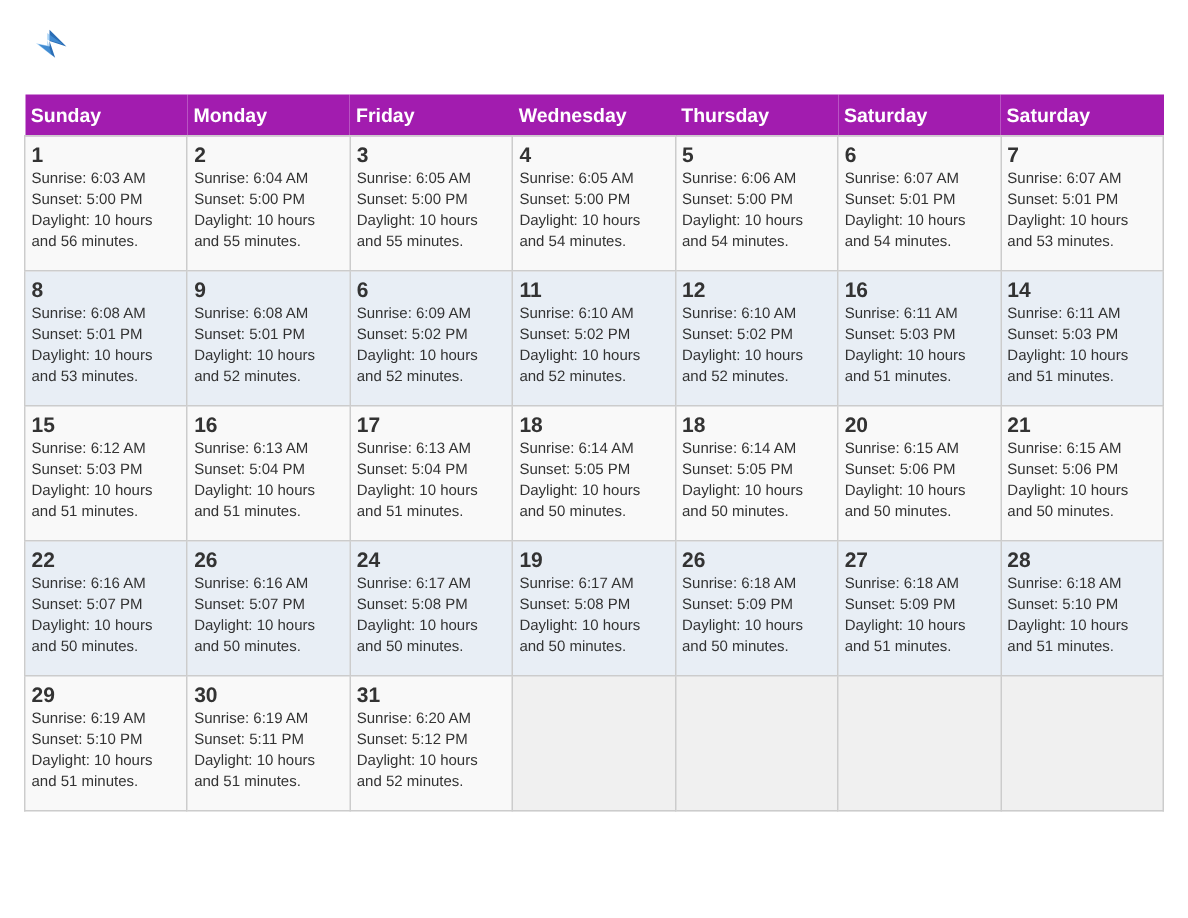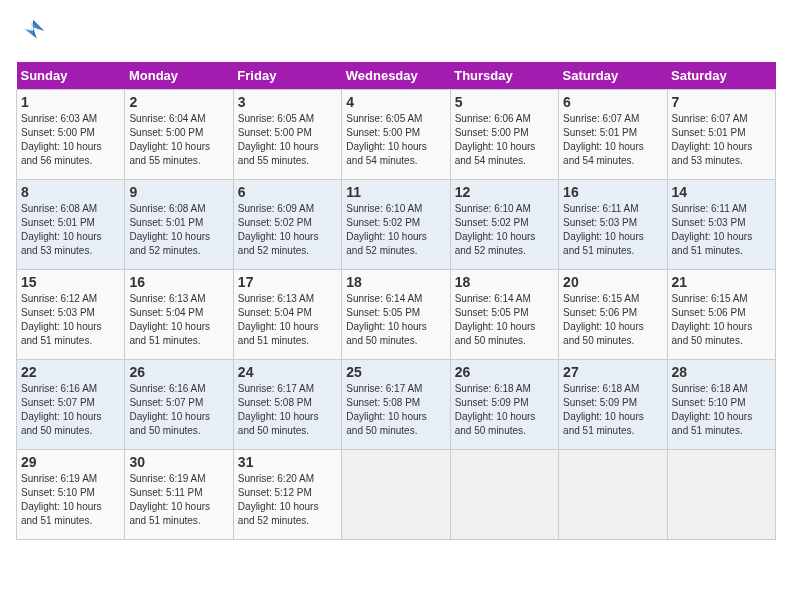--- a/index.html
+++ b/index.html
@@ -317,21 +317,21 @@
       </td>
         <td>
         <span class="day-num">24</span>
         <div class="day-info">
           Sunrise: 6:17 AM<br>
           Sunset: 5:08 PM<br>
           Daylight: 10 hours and 50 minutes.
         </div>
       </td>
         <td>
-        <span class="day-num">25</span>
+        <span class="day-num">19</span>
         <div class="day-info">
           Sunrise: 6:17 AM<br>
           Sunset: 5:08 PM<br>
           Daylight: 10 hours and 50 minutes.
         </div>
       </td>
         <td>
         <span class="day-num">26</span>
         <div class="day-info">
           Sunrise: 6:18 AM<br>

